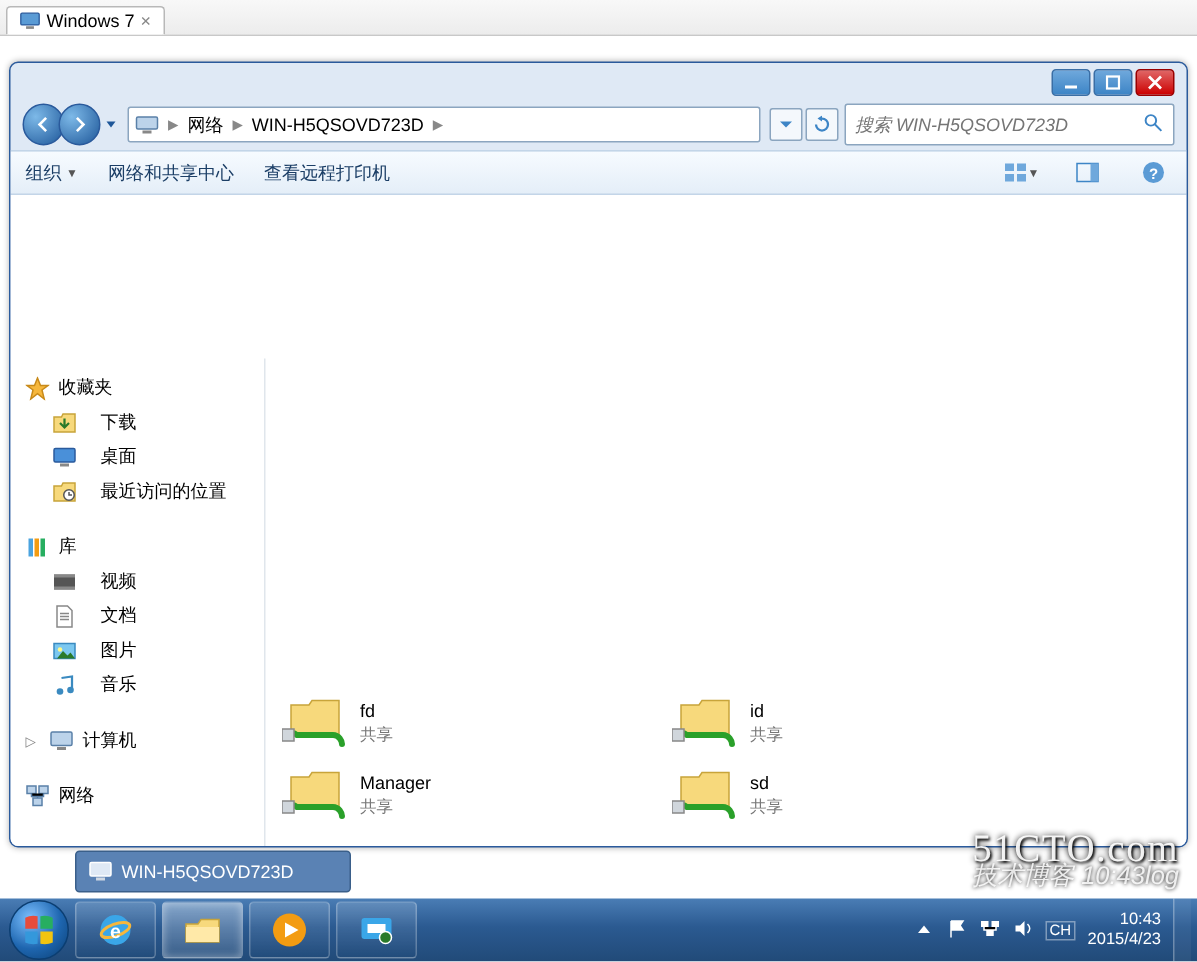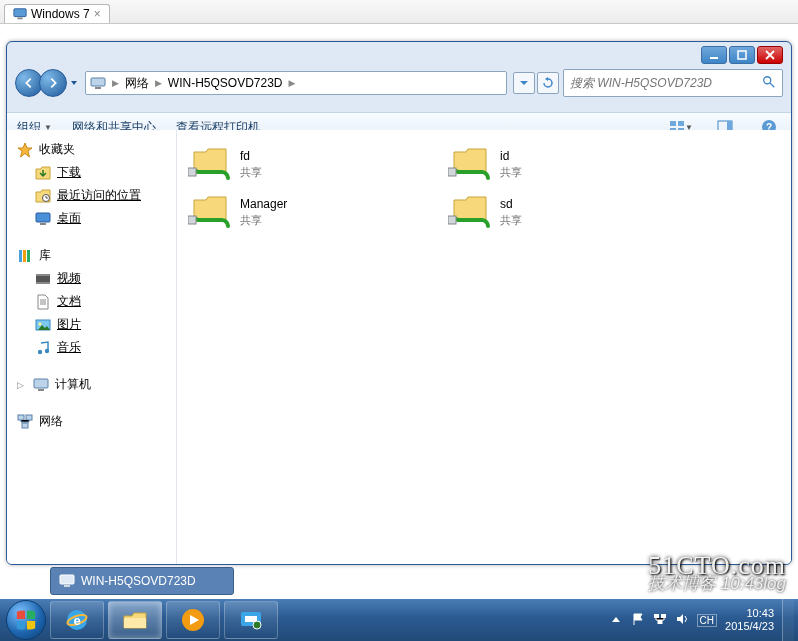--- a/index.html
+++ b/index.html
@@ -35,34 +35,34 @@
 .crumb-sep { color:#888; font-size:9px; }
 .addr-icon { width:16px; height:16px; display:inline-flex; }
 .addr-actions { display:flex; gap:2px; margin-left:2px; }
 .addr-actions .abtn { width:22px; height:22px; border:1px solid #8ba5bf; background:#f4f8fc; display:flex; align-items:center; justify-content:center; cursor:pointer; border-radius:2px; }
 .addr-actions svg { width:12px; height:12px; }
 .search-box { width:220px; height:28px; background:#fff; border:1px solid #8ba5bf; display:flex; align-items:center; padding:0 6px; font-size:12px; color:#888; font-style:italic; border-radius:2px; }
 .search-box input { border:none; outline:none; flex:1; font-style:italic; color:#888; font-size:12px; }
 .search-box svg { width:14px; height:14px; fill:#3d85c6; }
 
 
-.toolbar { position:absolute; top:58px; left:0; right:0; height:30px; background:linear-gradient(#f7fbff,#e4eef8); border-top:1px solid #c3d5e8; border-bottom:1px solid #c3d5e8; display:flex; align-items:center; padding:0 10px; gap:20px; font-size:12px; color:#1b3e66;margin-top:12px; }
+.toolbar { position:absolute; top:58px; left:0; right:0; height:30px; background:linear-gradient(#f7fbff,#e4eef8); border-top:1px solid #c3d5e8; border-bottom:1px solid #c3d5e8; display:flex; align-items:center; padding:0 10px; gap:20px; font-size:12px; color:#1b3e66; }
 .tb-item { display:flex; align-items:center; gap:3px; cursor:pointer; }
 .tb-spacer { flex:1; }
 .tb-iconbtn { width:24px; height:22px; display:flex; align-items:center; justify-content:center; cursor:pointer; border-radius:2px; }
 .tb-iconbtn svg { width:16px; height:16px; }
 .tb-dd { width:8px; font-size:8px; color:#555; }
 
 
-.body-split { position:absolute; top:88px; left:0; right:0; bottom:0; display:flex; background:#fff; }
+.body-split { position:absolute; top:88px; left:0; right:0; bottom:0; display:flex; background:#fff;align-items:flex-end; }
 .sidebar { width:170px; border-right:1px solid #e0e6ec; padding:8px 4px; font-size:12px; overflow:hidden; }
 .side-group { margin-bottom:14px; }
 .side-head { display:flex; align-items:center; gap:6px; padding:3px 6px; cursor:pointer; }
 .side-head .tree { width:10px; font-size:9px; color:#888; }
-.side-item { display:flex; align-items:center; gap:6px; padding:3px 6px 3px 24px; cursor:pointer;text-decoration:underline; }
+.side-item { display:flex; align-items:center; gap:16px; padding:3px 6px 3px 24px; cursor:pointer; }
 .side-icon { width:16px; height:16px; display:inline-flex; align-items:center; justify-content:center; }
 
 .content { flex:1; padding:10px 6px; display:flex; flex-wrap:wrap; align-content:flex-start; }
 .share-item { width:260px; height:48px; display:flex; align-items:center; gap:8px; padding:4px; cursor:pointer; border:1px solid transparent; border-radius:2px; }
 .share-icon { width:44px; height:40px; position:relative; }
 .share-label { font-size:12px; line-height:1.3; }
 .share-label .sub { color:#777; font-size:11px; }
 
 
 .folder-svg { width:44px; height:40px; }
@@ -241,35 +241,35 @@
                 <svg viewBox="0 0 16 16">
                   <path d="M1 4 L6 4 L7 2 L15 2 L15 14 L1 14 Z" fill="#f7d97c" stroke="#c8a43a"></path>
                   <path d="M8 5 L8 10 M5 8 L8 11 L11 8" stroke="#2a7a2a" stroke-width="1.5" fill="none"></path>
                 </svg>
               </span>
             <span>下载</span>
           </div>
           <div class="side-item">
             <span class="side-icon">
                 <svg viewBox="0 0 16 16">
+                  <rect x="1" y="2" width="14" height="9" rx="1" fill="#4a90d9" stroke="#2a5a9c"></rect>
+                  <rect x="5" y="12" width="6" height="2" fill="#888"></rect>
+                </svg>
+              </span>
+            <span>桌面</span>
+          </div>
+          <div class="side-item">
+            <span class="side-icon">
+                <svg viewBox="0 0 16 16">
                   <path d="M1 4 L6 4 L7 2 L15 2 L15 14 L1 14 Z" fill="#f7d97c" stroke="#c8a43a"></path>
                   <circle cx="11" cy="10" r="3.5" fill="#fff" stroke="#555"></circle>
                   <path d="M11 8 L11 10 L13 10" stroke="#555" fill="none"></path>
                 </svg>
               </span>
             <span>最近访问的位置</span>
-          </div>
-          <div class="side-item">
-            <span class="side-icon">
-                <svg viewBox="0 0 16 16">
-                  <rect x="1" y="2" width="14" height="9" rx="1" fill="#4a90d9" stroke="#2a5a9c"></rect>
-                  <rect x="5" y="12" width="6" height="2" fill="#888"></rect>
-                </svg>
-              </span>
-            <span>桌面</span>
           </div>
         </div>
 
         <div class="side-group">
           <div class="side-head">
             <span class="side-icon">
                 <svg viewBox="0 0 16 16">
                   <rect x="2" y="2" width="3" height="12" fill="#4aa3df"></rect>
                   <rect x="6" y="2" width="3" height="12" fill="#f39c12"></rect>
                   <rect x="10" y="2" width="3" height="12" fill="#27ae60"></rect>

